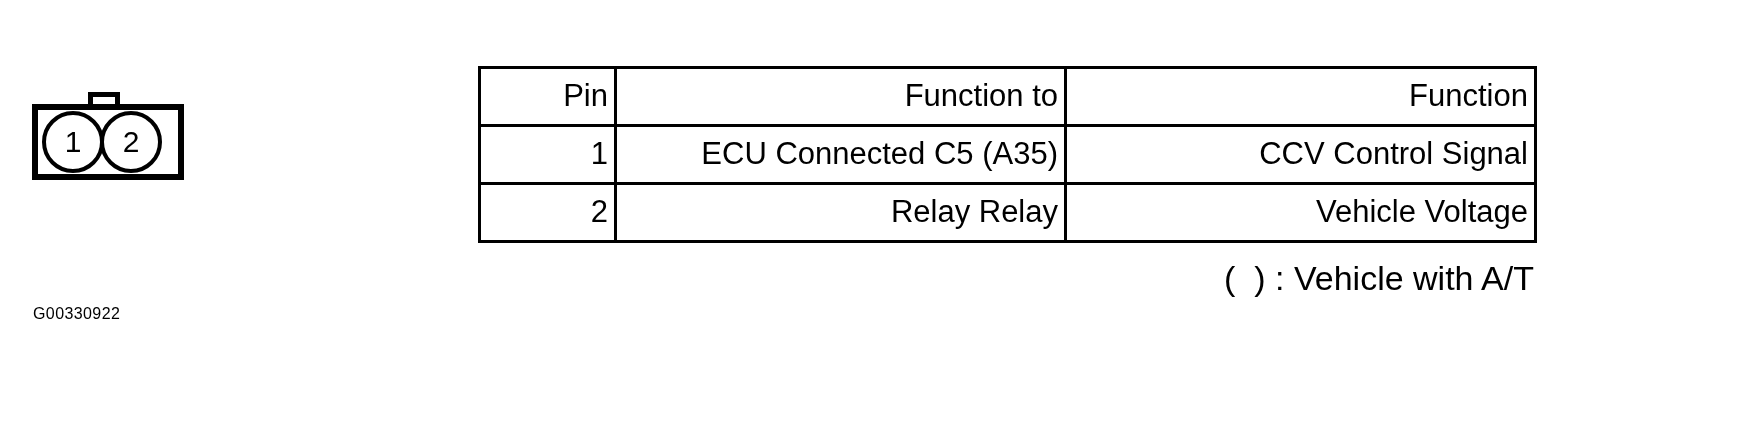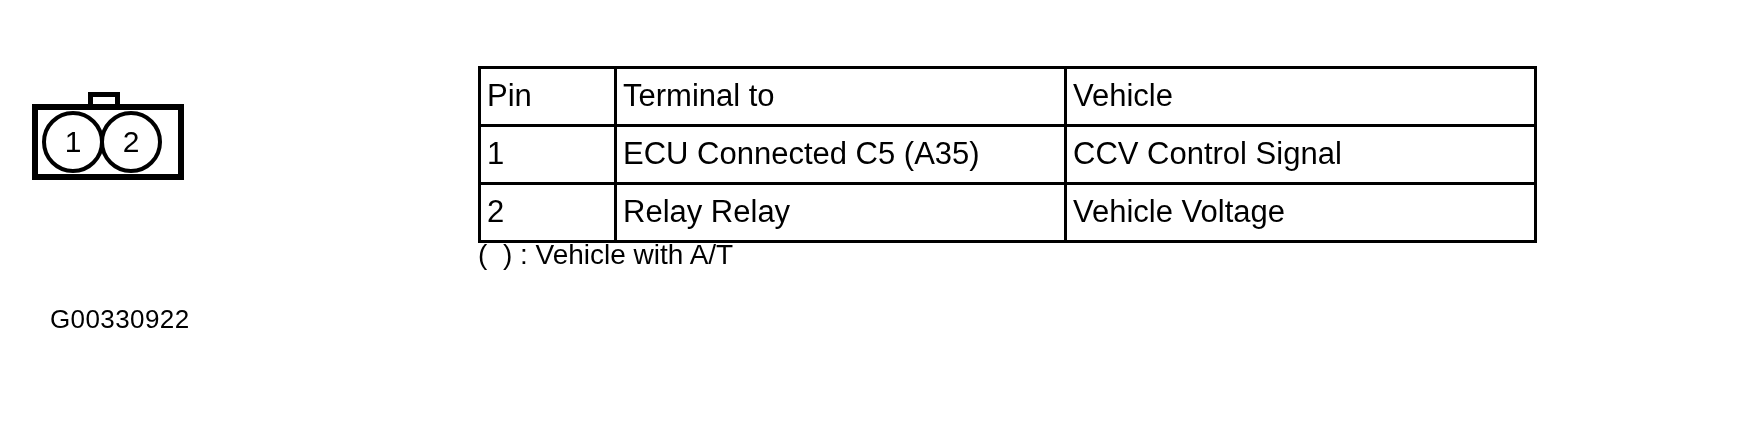--- a/index.html
+++ b/index.html
@@ -71,50 +71,51 @@
     position: absolute;
     left: 478px;
     top: 66px;
     width: 1056px;
     border-collapse: collapse;
     table-layout: fixed;
   }
   #pinout-table td,
   #pinout-table th {
     border: 3px solid #000000;
-    text-align: left;
+    text-align: right;
     vertical-align: middle;
     font-weight: normal;
     font-size: 31px;
     line-height: 1.05;
     height: 53px;
     padding: 1px 6px;
     white-space: nowrap;
   }
   #pinout-table col.col-pin       { width: 136px; }
   #pinout-table col.col-connected { width: 450px; }
   #pinout-table col.col-function  { width: 470px; }
 
   
   #table-footnote {
     position: absolute;
     left: 478px;
-    top: 240px;
+    top: 260px;
     width: 1056px;
-    font-size: 28px;
+    text-align: right;
+    font-size: 34px;
     line-height: 1.1;
     white-space: pre;
   }
 
   
   #reference-code {
     position: absolute;
-    left: 50px;
+    left: 33px;
     top: 305px;
-    font-size: 26px;
+    font-size: 16px;
     line-height: 1.1;
     letter-spacing: 0.4px;
   }
 </style>
 </head>
 <body>
 
 <div id="connector-figure">
   <div id="connector-tab"></div>
   <div id="connector-body">
@@ -129,22 +130,22 @@
 
 <table id="pinout-table">
   <colgroup>
     <col class="col-pin">
     <col class="col-connected">
     <col class="col-function">
   </colgroup>
   <thead>
     <tr>
       <th>Pin</th>
-      <th>Terminal to</th>
-      <th>Vehicle</th>
+      <th>Function to</th>
+      <th>Function</th>
     </tr>
   </thead>
   <tbody>
     <tr>
       <td>1</td>
       <td>ECU Connected C5 (A35)</td>
       <td>CCV Control Signal</td>
     </tr>
     <tr>
       <td>2</td>

